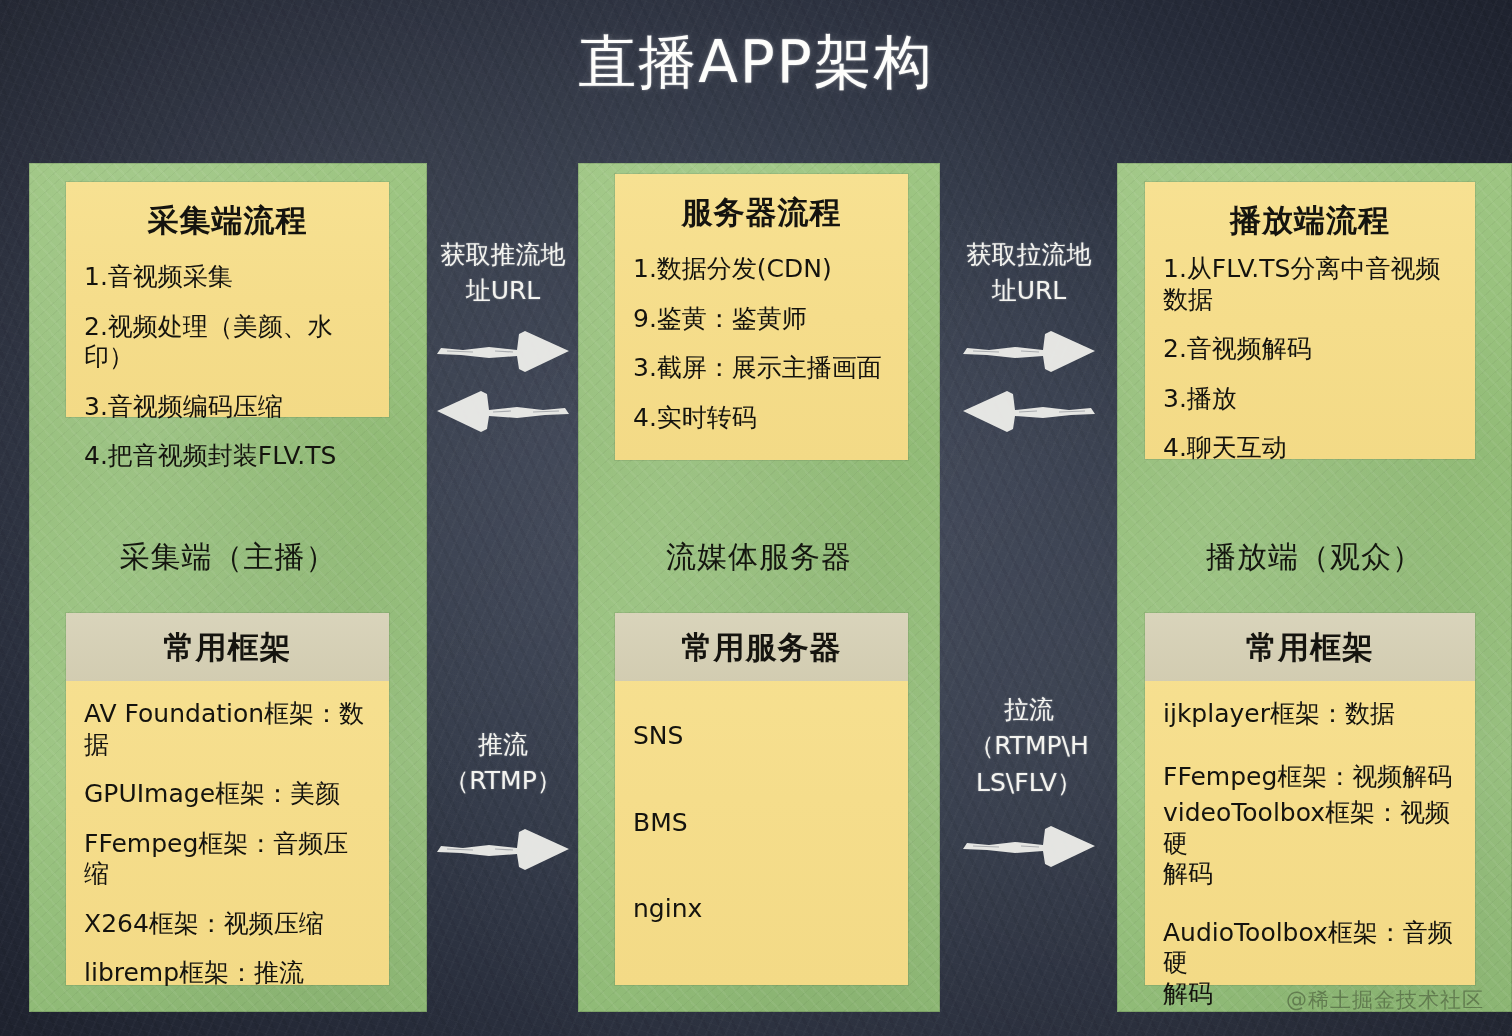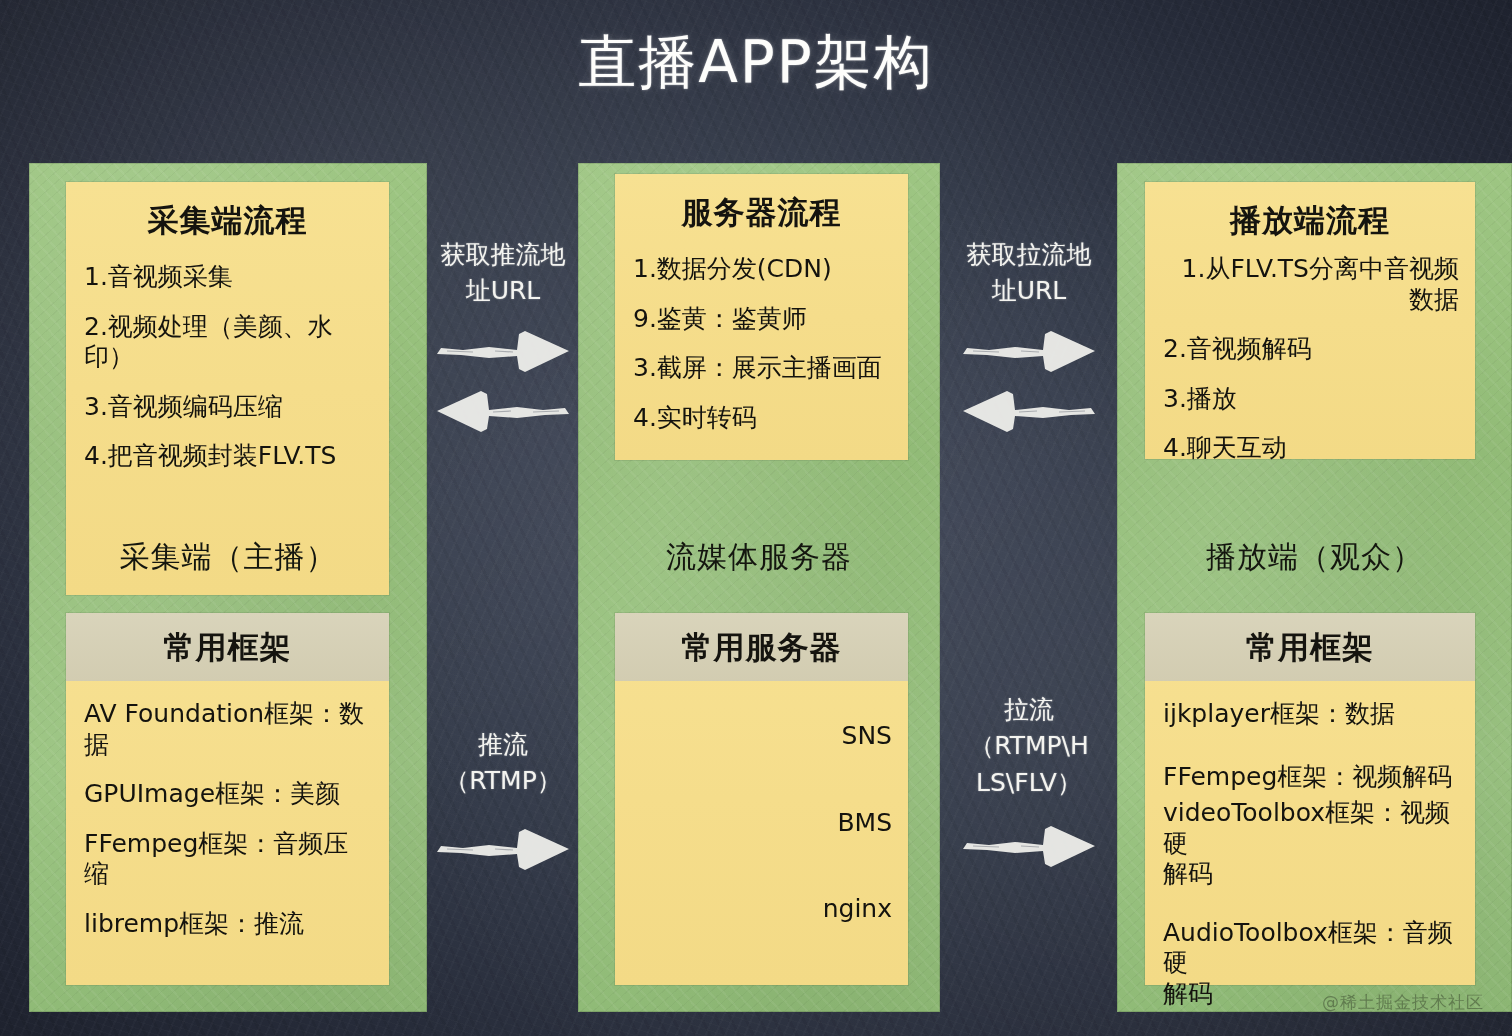--- a/index.html
+++ b/index.html
@@ -73,21 +73,21 @@
     text-align:center;font-size:31px;font-weight:600;
     font-family:"DejaVu Serif","Liberation Serif",serif;
     padding:14px 0 12px 0;letter-spacing:1px;color:#15140f;
   }
   .card-body{padding:14px 16px 10px 18px;}
   .item{
     font-size:25px;line-height:1.22;margin-bottom:19px;
     font-family:"DejaVu Sans","Liberation Sans",sans-serif;
     color:#14130e;white-space:pre-wrap;
   }
-  .item.center{text-align:right;}
+  .item.center{text-align:left;}
   .item.last{margin-bottom:0;}
 
   
   .caption{
     position:absolute;z-index:5;width:100%;text-align:center;
     font-size:30px;color:#14160f;letter-spacing:1px;
     font-family:"DejaVu Serif","Liberation Serif",serif;
   }
 
   
@@ -98,52 +98,53 @@
     font-family:"DejaVu Sans","Liberation Sans",sans-serif;
     white-space:pre-line;
     margin-top:32px;
   }
   .arrow{display:block;margin:14px auto 0 auto;}
   .arrow.flip{transform:scaleX(-1);}
 
   
   .watermark{
     position:absolute;right:28px;bottom:22px;z-index:7;
-    font-size:17px;color:rgba(40,48,30,.42);
+    font-size:21px;color:rgba(40,48,30,.42);
     font-family:"DejaVu Sans","Liberation Sans",sans-serif;
     letter-spacing:1px;
   }
 </style>
 </head>
 <body>
 
 <div id="board">
 
   <div class="title">直播APP架构</div>
 
   <div class="col" id="col1"></div>
 
-  <div class="card" style="left:66px;top:182px;width:323px;height:413px;">
+  <div class="card" style="left:66px;top:182px;width:323px;height:235px;">
     <div class="card-title">采集端流程</div>
     <div class="card-body">
       <div class="item">1.音视频采集</div>
       <div class="item">2.视频处理（美颜、水印）</div>
       <div class="item">3.音视频编码压缩</div>
       <div class="item last">4.把音视频封装FLV.TS</div>
     </div>
   </div>
 
   <div class="caption" style="left:29px;top:537px;width:398px;">采集端（主播）</div>
 
   <div class="card" style="left:66px;top:613px;width:323px;height:372px;">
     <div class="grey-head">常用框架</div>
     <div class="card-body" style="padding-top:18px;">
       <div class="item">AV Foundation框架：数据</div>
       <div class="item">GPUImage框架：美颜</div>
       <div class="item">FFempeg框架：音频压缩</div>
+      <div class="item">X264框架：视频压缩</div>
       <div class="item last">libremp框架：推流</div>
     </div>
   </div>
 
   <div class="col" id="col2"></div>
 
   <div class="card" style="left:615px;top:174px;width:293px;height:286px;">
     <div class="card-title">服务器流程</div>
     <div class="card-body">
       <div class="item">1.数据分发(CDN)</div>

